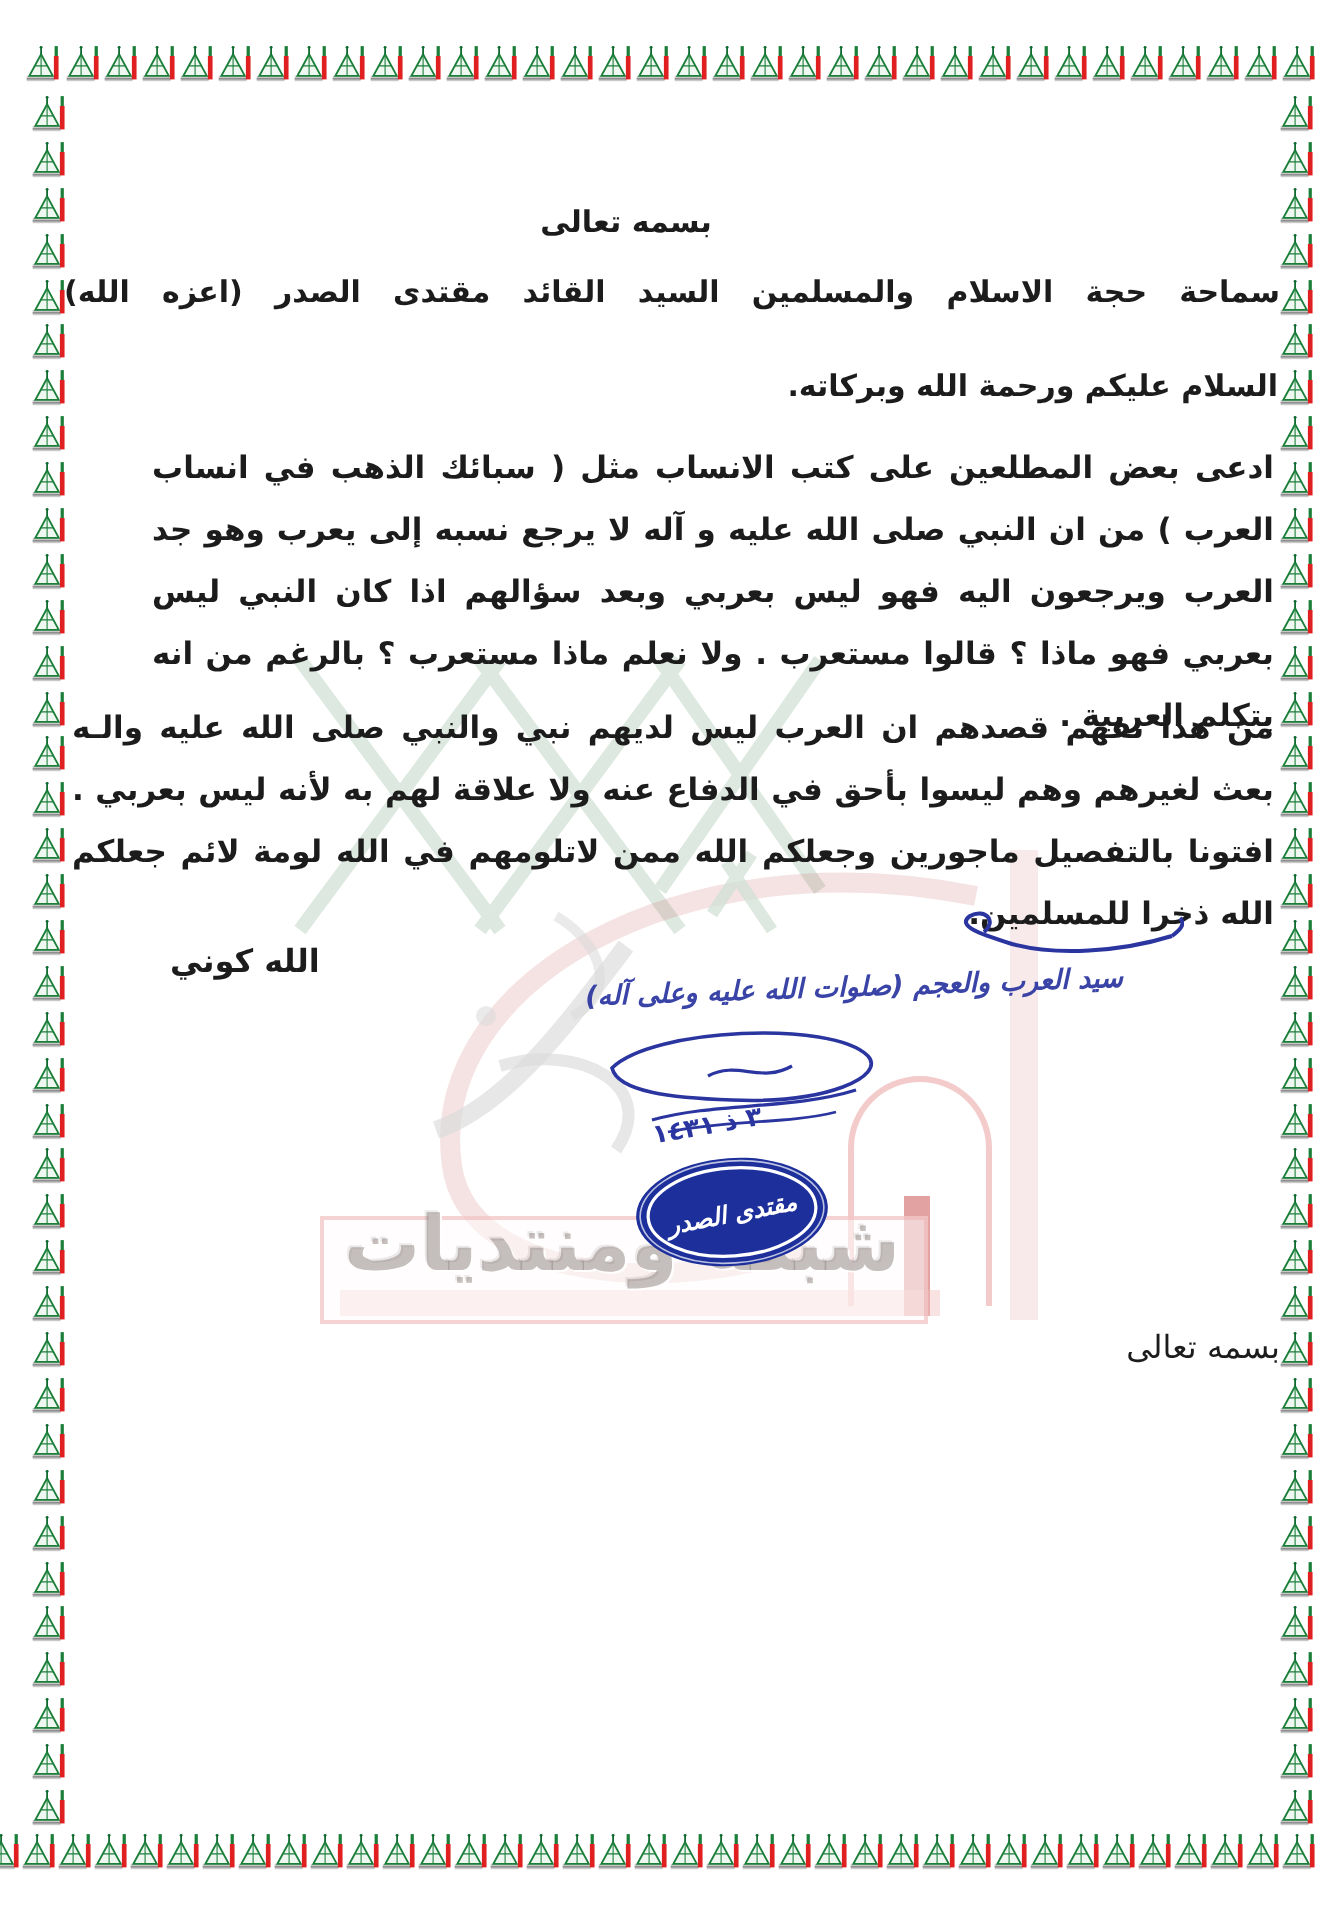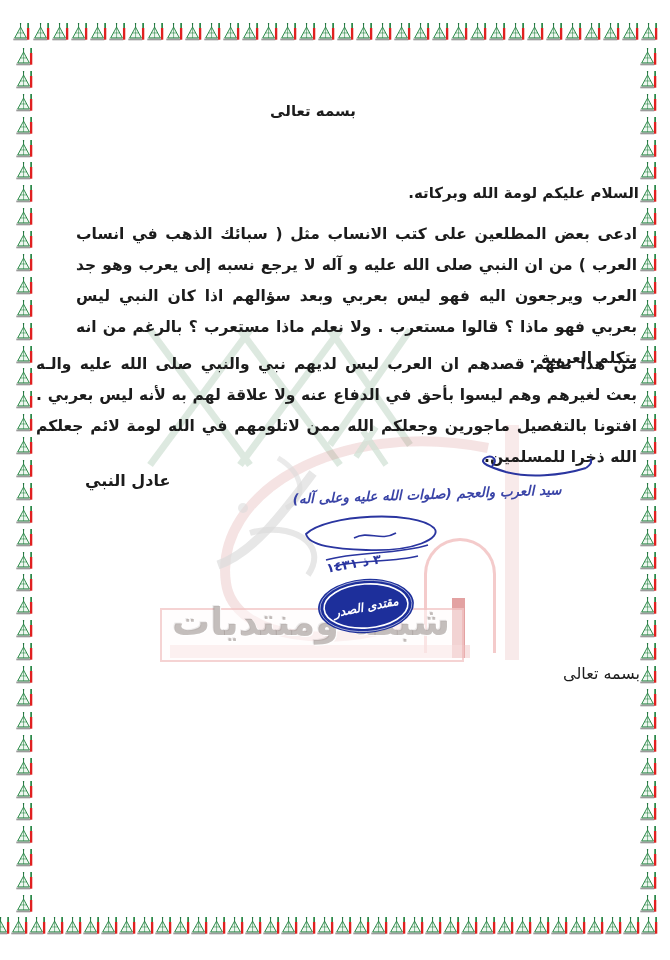--- a/index.html
+++ b/index.html
@@ -1687,24 +1687,25 @@
     <path d="M205 18 L228 52 M218 14 L198 44" stroke="#6fa37c" stroke-width="6" opacity=".7"></path>
     <circle cx="85" cy="95" r="5" fill="#9a9a9a" opacity=".6"></circle>
   </svg>
   <div class="wm wm-arch"></div>
   <div class="wm wm-redstrip"></div>
   <div class="wm wm-pinkbar"></div>
   <div class="wm wm-frame"></div>
   <div class="wm-sitetext wm">شبكة ومنتديات</div>
 
   <div class="txt bismillah-top">بسمه تعالى</div>
-  <div class="txt salutation">السلام عليكم لومة الله وبركاته.</div>
+  <div class="txt heading">سماحة حجة الاسلام والمسلمين السيد القائد مقتدى الصدر (اعزه الله)</div>
+  <div class="txt salutation">السلام عليكم ورحمة الله وبركاته.</div>
   <div class="txt para para1">ادعى بعض المطلعين على كتب الانساب مثل ( سبائك الذهب في انساب العرب ) من ان النبي صلى الله عليه و آله لا يرجع نسبه إلى يعرب وهو جد العرب ويرجعون اليه فهو ليس بعربي وبعد سؤالهم اذا كان النبي ليس بعربي فهو ماذا ؟ قالوا مستعرب . ولا نعلم ماذا مستعرب ؟ بالرغم من انه يتكلم العربية .</div>
   <div class="txt para para2">من هذا نفهم قصدهم ان العرب ليس لديهم نبي والنبي صلى الله عليه والـه بعث لغيرهم وهم ليسوا بأحق في الدفاع عنه ولا علاقة لهم به لأنه ليس بعربي . افتونا بالتفصيل ماجورين وجعلكم الله ممن لاتلومهم في الله لومة لائم جعلكم الله ذخرا للمسلمين.</div>
-  <div class="txt sender">عادل النبي</div>
+  <div class="txt sender">الله كوني</div>
 
   <svg class="hw-squiggle" width="130" height="34" viewBox="0 0 130 34">
     <path d="M124 16 C98 24 66 26 44 20 C28 15 16 11 23 6 C30 2 37 8 30 14" stroke="#2a35a0" stroke-width="2" fill="none"></path>
     <path d="M124 16 C128 13 131 10 128 7" stroke="#2a35a0" stroke-width="2" fill="none"></path>
   </svg>
   <div class="hw-line ink">سيد العرب والعجم (صلوات الله عليه وعلى آله)</div>
   <svg class="hw-oval" width="150" height="62" viewBox="0 0 150 62">
     <path d="M10 26 C30 6 120 2 138 20 C147 30 118 44 70 42 C40 41 13 38 10 26 Z" stroke="#2a35a0" stroke-width="1.8" fill="none"></path>
     <path d="M58 30 C73 22 84 34 100 25" stroke="#2a35a0" stroke-width="1.6" fill="none"></path>
     <path d="M30 52 C62 43 100 47 132 37" stroke="#2a35a0" stroke-width="1.6" fill="none"></path>

